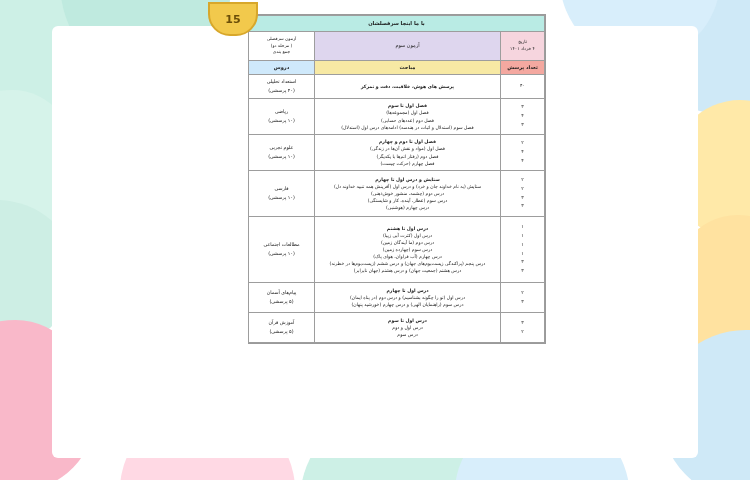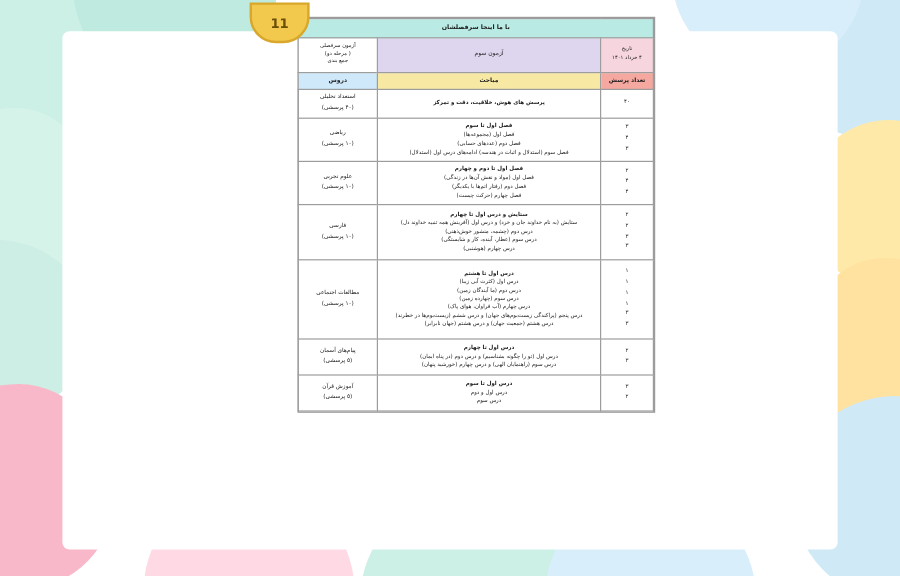--- a/index.html
+++ b/index.html
@@ -135,21 +135,21 @@
 <div class="deco blob-l2"></div>
 <div class="deco blob-l3"></div>
 <div class="deco blob-r1"></div>
 <div class="deco blob-r2"></div>
 <div class="deco blob-r3"></div>
 <div class="deco blob-b1"></div>
 <div class="deco blob-b2"></div>
 <div class="deco blob-b3"></div>
 <div class="white-core"></div>
 
-<div class="page-badge">11</div>
+<div class="page-badge">15</div>
 
 <div class="sheet">
   <table>
     <colgroup>
       <col class="col-count">
         <col class="col-topic">
         <col class="col-course">
     </colgroup>
     <tbody>
       <tr class="title-bar">

